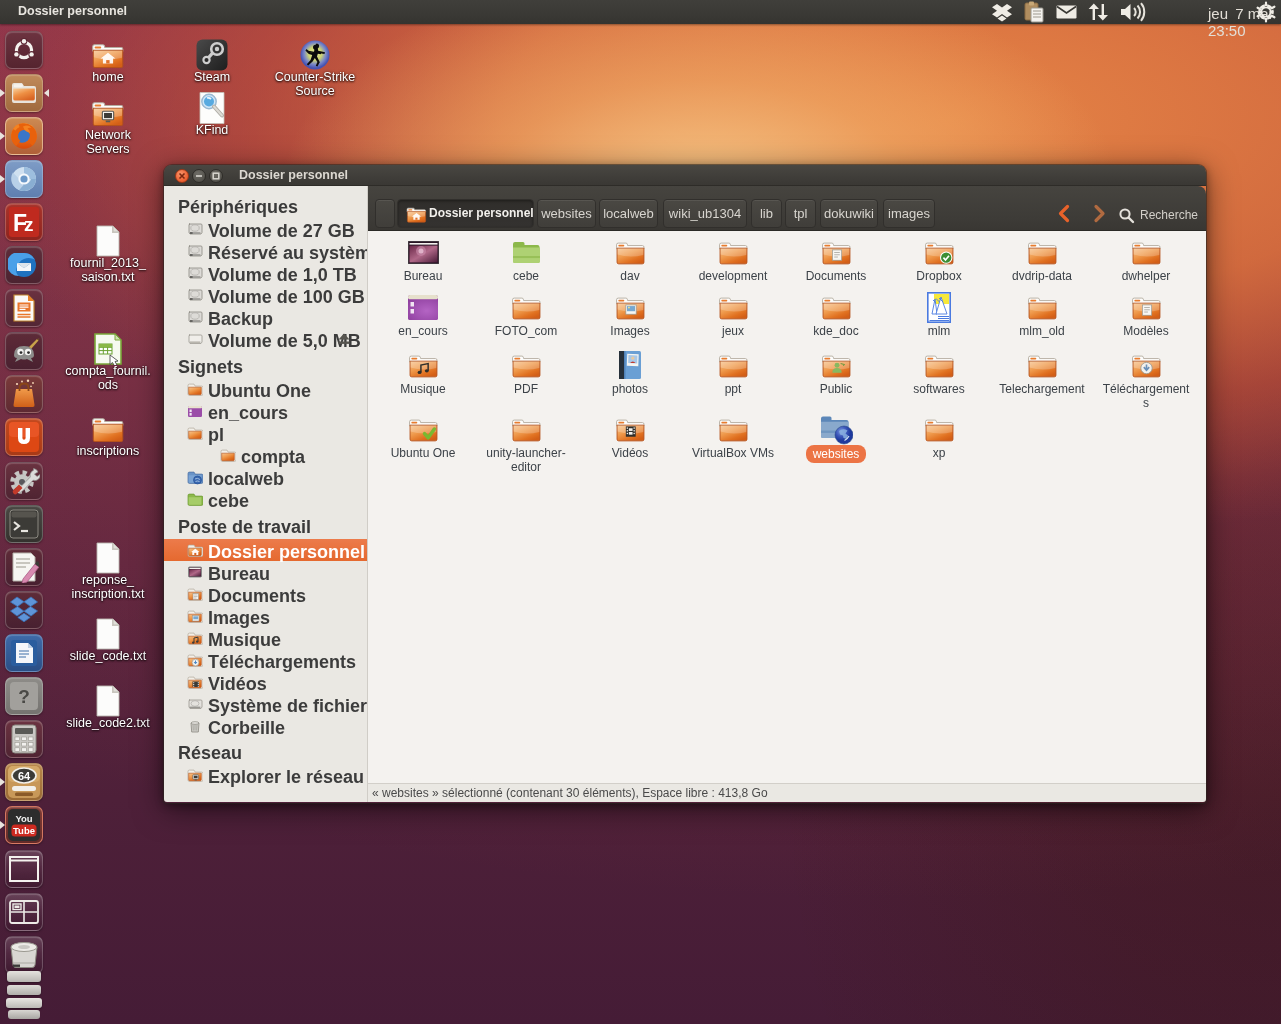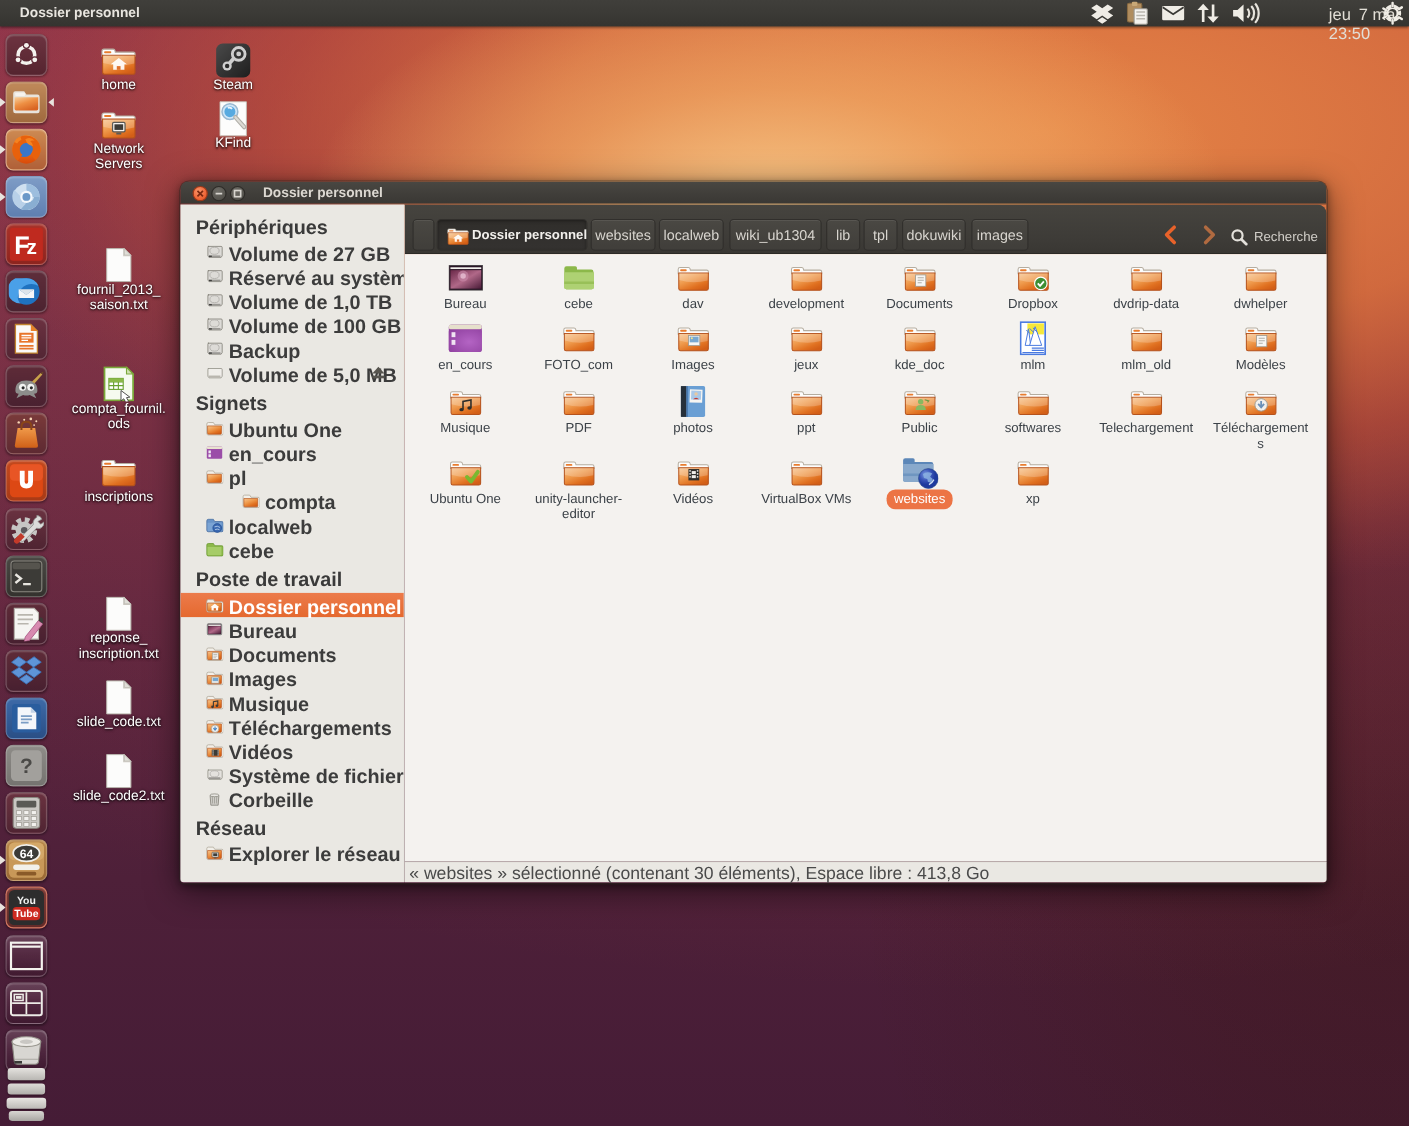--- a/index.html
+++ b/index.html
@@ -57,21 +57,21 @@
 .crumb.active{background:linear-gradient(#302e2b,#343230);color:#f2f0ec;font-weight:bold;
  box-shadow:inset 0 1px 3px rgba(0,0,0,.4);}
 
 #files{position:absolute;left:204px;top:66px;width:838px;height:552px;background:#f4f2ef;}
 .fitem{position:absolute;width:100px;text-align:center;font-size:12px;color:#3c4248;}
 .fitem .fic{position:relative;margin:0 auto;}
 .fitem .flb{margin-top:1px;line-height:13.5px;}
 .flb .hl{background:#ec7445;color:#fff;border-radius:8px;padding:1.5px 7px 2.5px;}
 
 #statusbar{position:absolute;left:204px;top:618px;width:838px;height:19px;
- background:#eae8e3;border-top:1px solid #d2cfc9;font-size:16px;color:#4a4a4a;border-radius:0 0 3px 0;}
+ background:#eae8e3;border-top:1px solid #d2cfc9;font-size:12px;color:#4a4a4a;border-radius:0 0 3px 0;}
 #statusbar span{position:absolute;left:4px;top:2px;}
 </style></head>
 <body>
 <div id="desk">
 <div id="panel">
  <div class="title">Dossier personnel</div>
  <svg style="left:991px" width="22" height="24" viewBox="0 0 22 24">
         <path d="M6 4 L11 7.5 L16 4 L21 7.2 L16 10.7 L21 14.2 L16 17.5 L11 14 L6 17.5 L1 14.2 L6 10.7 L1 7.2 Z M6.5 18.6 L11 15.6 L15.5 18.6 L11 21.6 Z" fill="#efece5"></path>
       </svg>
  <svg style="left:1022px" width="26" height="24" viewBox="0 0 26 24">
@@ -410,20 +410,37 @@
           <path d="M4 1 h24 v31 H4Z" fill="#fdfdfc" stroke="#c5c2ba" stroke-width=".8"></path>
           <circle cx="13" cy="10" r="7.2" fill="#cfe6f8" stroke="#9ab8d0" stroke-width="1.4"></circle>
           <circle cx="13" cy="10" r="5" fill="#58aae0"></circle>
           <path d="M11 6.5 a4 4 0 0 1 4 1" stroke="#eef6fc" stroke-width="1.8" fill="none"></path>
           <path d="M18 15 l8 9" stroke="#b0aea8" stroke-width="4" stroke-linecap="round"></path>
           <path d="M18 15 l8 9" stroke="#dcdad4" stroke-width="2" stroke-linecap="round"></path>
         </svg>
       </div>
       <div class="lbl">KFind</div>
     </div>
+<div class="dico" style="left:255px;top:38px;width:120px;">
+      <div style="height:34px;position:relative;"><svg style="position:absolute;left:50%;top:50%;transform:translate(-50%,-50%);" width="32" height="32" viewBox="0 0 32 32">
+          <circle cx="16" cy="16" r="14.5" fill="url(#gCS)"></circle>
+          <path d="M17.5 4.5 q2.6 0 2.6 2.6 q0 1.8-1.3 2.4 l.4 2.2 6.8 1.6 -.5 1.8 -6.5-1 -1 3.4 2.8 5.8 -2.4 4.2 -1.6-.8 1.6-3.6 -2.6-4 -2.2 3.4 -4.4 4 -1.4-1.2 3.8-4.2 1.6-5 -3.4-1 -3.4-3.6 1.2-1.4 3 2.8 4.2 1 .6-3.2 q-1.4-.8-1.4-2.4 q0-2.6 2.5-2.6Z" fill="#0c0c0c"></path>
+          <path d="M8 11.5 l14 2.5 v1.2 l-14-2.3Z" fill="#0c0c0c"></path>
+        </svg><svg width="0" height="0">
+          <defs>
+            <radialGradient id="gCS" cx=".5" cy=".45">
+              <stop offset="0" stop-color="#eef2a0"></stop>
+              <stop offset=".45" stop-color="#cdd470"></stop>
+              <stop offset=".75" stop-color="#7a88c8"></stop>
+              <stop offset="1" stop-color="#4653b2"></stop>
+            </radialGradient>
+          </defs>
+        </svg></div>
+      <div class="lbl">Counter-Strike<br>Source</div>
+    </div>
 <div class="dico" style="left:53px;top:224px;width:110px;">
       <div style="height:34px;position:relative;">
         <svg style="position:absolute;left:50%;top:50%;transform:translate(-50%,-50%);" width="26" height="32" viewBox="0 0 26 32">
           <path d="M2 1 h16 l6 6 v24 H2Z" fill="#fcfcfb" stroke="#b9b6ae" stroke-width=".9"></path>
           <path d="M18 1 l6 6 h-6Z" fill="#e0ded8" stroke="#b9b6ae" stroke-width=".8"></path>
           <path d="M18 1 l-1 0 0 7 7 0 0-1 -6 0Z" fill="#c9c6be" stroke="none"></path>
         </svg>
       </div>
       <div class="lbl">fournil_2013_<br>saison.txt</div>
     </div>

